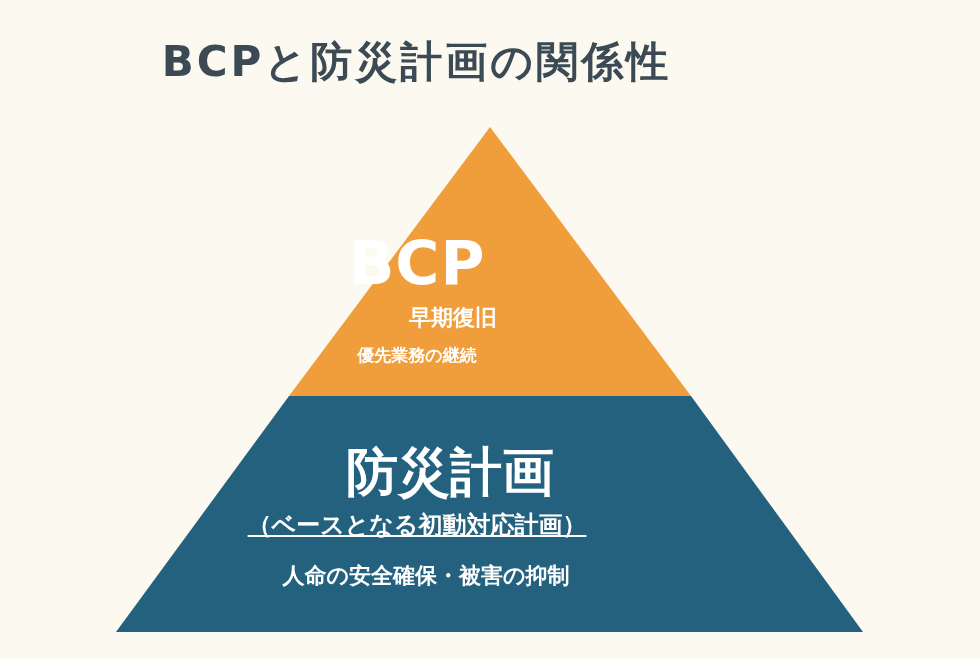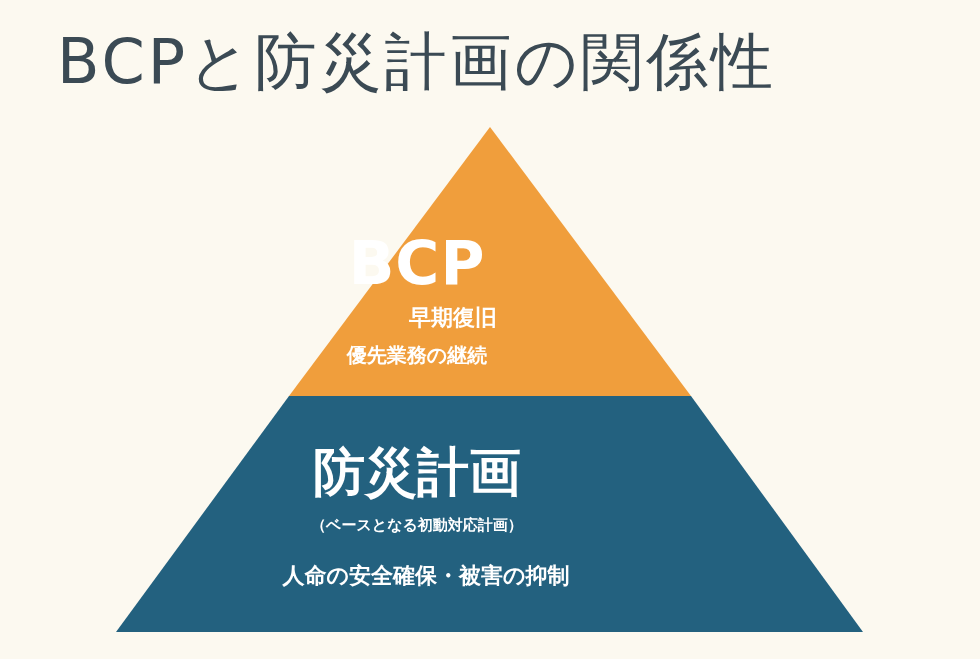--- a/index.html
+++ b/index.html
@@ -4,30 +4,30 @@
 <style>
   html, body { margin:0; padding:0; }
   body {
     width:980px; height:659px; overflow:hidden;
     background:#fcf9f0;
     font-family:"DejaVu Sans", "Liberation Sans", sans-serif;
     position:relative;
   }
   .title {
     position:absolute; left:0; top:22px; width:833px;
-    text-align:center; font-size:62px; font-weight:normal;
+    text-align:center; font-size:42px; font-weight:bold;
     color:#3b4a54; letter-spacing:3px; line-height:80px;
   }
   svg.pyramid { position:absolute; left:0; top:0; }
   .lbl { position:absolute; left:0; width:834px; text-align:center; color:#ffffff; font-weight:bold; }
   .bcp-head { top:228px; font-size:60px; line-height:70px; letter-spacing:1px; }
   .bcp-l1 { top:303px; font-size:22px; line-height:30px;padding-left:36px; }
-  .bcp-l2 { top:340px; font-size:20px; line-height:30px; }
-  .dp-head { top:440px; font-size:52px; line-height:64px; }
-  .dp-l1 { top:510px; font-size:15px; line-height:30px; }
+  .bcp-l2 { top:340px; font-size:17px; line-height:30px; }
+  .dp-head { top:440px; font-size:52px; line-height:64px;margin-left:33px; }
+  .dp-l1 { top:510px; font-size:24px; line-height:30px;text-decoration:underline; }
   .dp-l2 { top:560px; font-size:22px; line-height:32px;padding-left:9px; }
 </style>
 </head>
 <body>
 
 <div class="title">BCPと防災計画の関係性</div>
 
 <svg class="pyramid" width="980" height="659">
   <polygon points="289,396 691,396 863,632 116,632" fill="#23617f"></polygon>
   <polygon points="490,127 691,396 289,396" fill="#f09e3c"></polygon>

